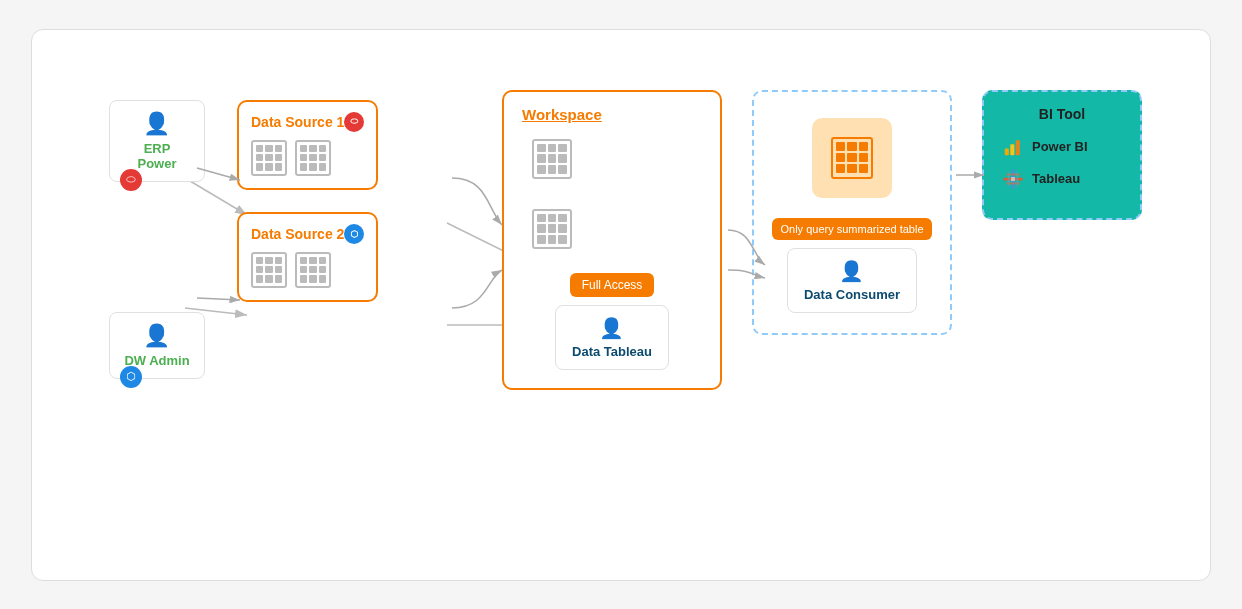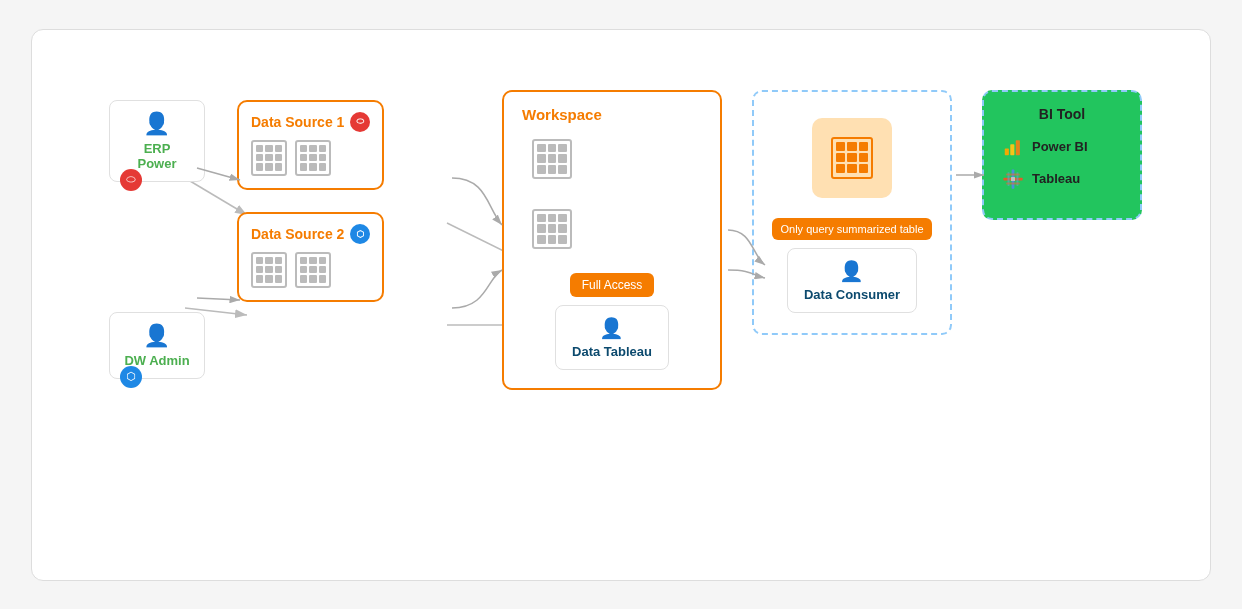--- a/index.html
+++ b/index.html
@@ -82,21 +82,20 @@
       background: #fff;
       position: relative;
     }
     .source-title {
       color: #f57c00;
       font-size: 14px;
       font-weight: 700;
       margin-bottom: 8px;
       display: flex;
       align-items: center;
-      gap: 6px;
     }
     .source-icon-red {
       width: 20px; height: 20px;
       background: #e53935;
       border-radius: 50%;
       display: inline-flex; align-items: center; justify-content: center;
       font-size: 9px; color: #fff;
     }
     .source-icon-blue {
       width: 20px; height: 20px;
@@ -130,20 +129,21 @@
       background: #fff;
       width: 220px;
       position: relative;
     }
     .workspace-title {
       color: #f57c00;
       font-size: 15px;
       font-weight: 700;
       margin-bottom: 16px;
       text-align: left;
+      text-decoration: underline;
     }
     .workspace-tables {
       display: flex;
       flex-direction: column;
       gap: 14px;
       align-items: flex-start;
       padding-left: 10px;
     }
     .dashed-box {
       border: 2px dashed #90caf9;
@@ -173,21 +173,21 @@
       padding: 3px;
     }
     .table-grid-cell-orange {
       background: #f57c00;
       border-radius: 1px;
     }
     .bi-box {
       border: 2px dashed #90caf9;
       border-radius: 10px;
       padding: 14px 18px 18px;
-      background: #22c55e;
+      background: #14b8a6;
       width: 160px;
     }
     .bi-title {
       font-size: 14px;
       font-weight: 700;
       color: #222;
       margin-bottom: 14px;
       text-align: center;
     }
     .bi-item {

